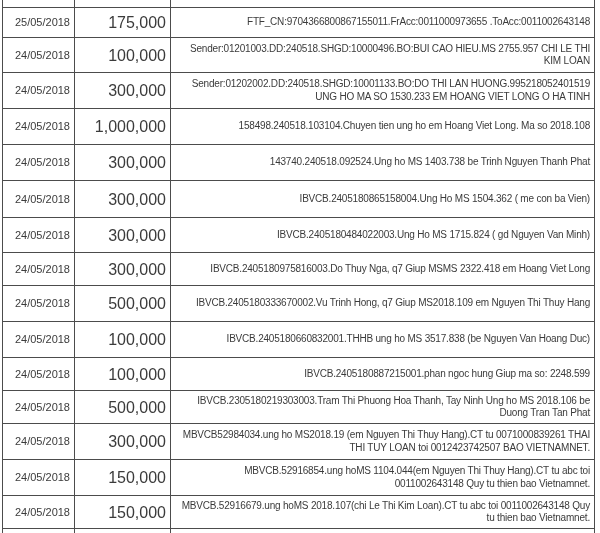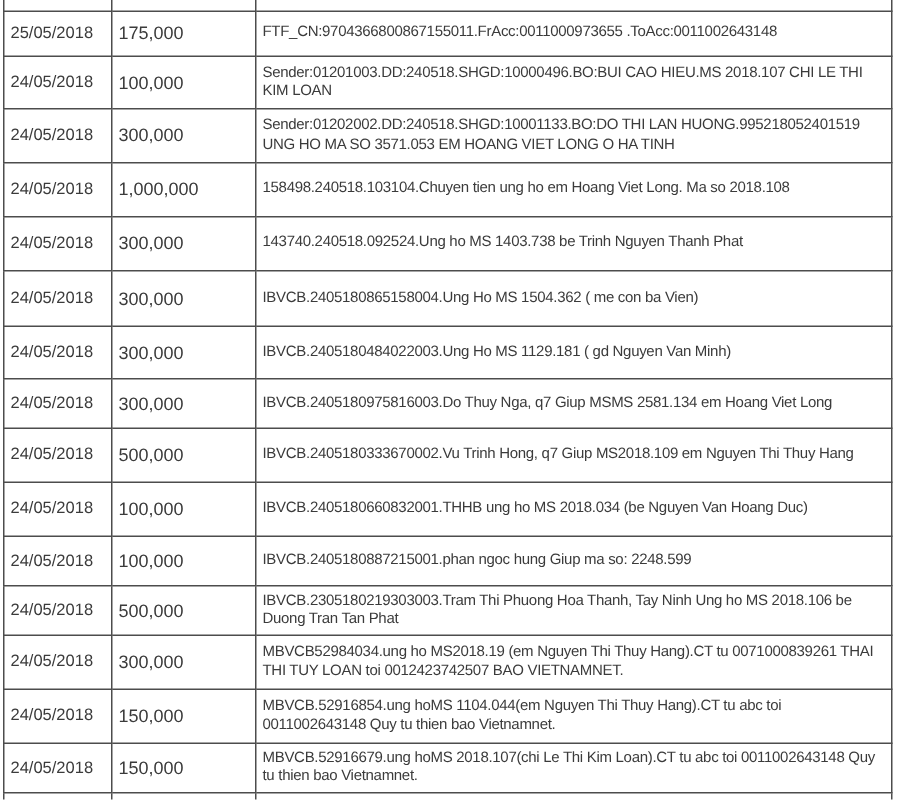--- a/index.html
+++ b/index.html
@@ -24,27 +24,27 @@
     top: -29px;
     left: 2px;
     width: 593px;
     border-collapse: collapse;
     table-layout: fixed;
     background: var(--bg-color);
   }
   table.txn td {
     border: 1.5px solid var(--border-color);
     color: var(--text-color);
-    text-align: left;
+    text-align: right;
     vertical-align: middle;
     padding: 0 4px;
     overflow: hidden;
   }
   td.col-date   { font-size: 11px; line-height: 13px; }
-  td.col-amount { font-size: 12px; line-height: 13px; margin-left: 44px; }
+  td.col-amount { font-size: 16px; line-height: 13px; margin-left: 44px; }
   td.col-desc   { font-size: 10px; line-height: 12.5px; letter-spacing: -0.2px; }
 </style>
 </head>
 <body>
 
 <div class="canvas">
   <table class="txn">
     <colgroup>
       <col style="width:72px">
       <col style="width:96px">
@@ -57,61 +57,61 @@
           <td class="col-desc"></td>
         </tr>
         <tr style="height: 30px;">
           <td class="col-date">25/05/2018</td>
           <td class="col-amount">175,000</td>
           <td class="col-desc">FTF_CN:9704366800867155011.FrAcc:0011000973655 .ToAcc:0011002643148</td>
         </tr>
         <tr style="height: 35px;">
           <td class="col-date">24/05/2018</td>
           <td class="col-amount">100,000</td>
-          <td class="col-desc">Sender:01201003.DD:240518.SHGD:10000496.BO:BUI CAO HIEU.MS 2018.107 CHI LE THI KIM LOAN</td>
+          <td class="col-desc">Sender:01201003.DD:240518.SHGD:10000496.BO:BUI CAO HIEU.MS 2755.957 CHI LE THI KIM LOAN</td>
         </tr>
         <tr style="height: 36px;">
           <td class="col-date">24/05/2018</td>
           <td class="col-amount">300,000</td>
-          <td class="col-desc">Sender:01202002.DD:240518.SHGD:10001133.BO:DO THI LAN HUONG.995218052401519 UNG HO MA SO 3571.053 EM HOANG VIET LONG O HA TINH</td>
+          <td class="col-desc">Sender:01202002.DD:240518.SHGD:10001133.BO:DO THI LAN HUONG.995218052401519 UNG HO MA SO 1530.233 EM HOANG VIET LONG O HA TINH</td>
         </tr>
         <tr style="height: 36px;">
           <td class="col-date">24/05/2018</td>
           <td class="col-amount">1,000,000</td>
           <td class="col-desc">158498.240518.103104.Chuyen tien ung ho em Hoang Viet Long. Ma so 2018.108</td>
         </tr>
         <tr style="height: 36px;">
           <td class="col-date">24/05/2018</td>
           <td class="col-amount">300,000</td>
           <td class="col-desc">143740.240518.092524.Ung ho MS 1403.738 be Trinh Nguyen Thanh Phat</td>
         </tr>
         <tr style="height: 37px;">
           <td class="col-date">24/05/2018</td>
           <td class="col-amount">300,000</td>
           <td class="col-desc">IBVCB.2405180865158004.Ung Ho MS 1504.362 ( me con ba Vien)</td>
         </tr>
         <tr style="height: 35px;">
           <td class="col-date">24/05/2018</td>
           <td class="col-amount">300,000</td>
-          <td class="col-desc">IBVCB.2405180484022003.Ung Ho MS 1129.181 ( gd Nguyen Van Minh)</td>
+          <td class="col-desc">IBVCB.2405180484022003.Ung Ho MS 1715.824 ( gd Nguyen Van Minh)</td>
         </tr>
         <tr style="height: 33px;">
           <td class="col-date">24/05/2018</td>
           <td class="col-amount">300,000</td>
-          <td class="col-desc">IBVCB.2405180975816003.Do Thuy Nga, q7 Giup MSMS 2581.134 em Hoang Viet Long</td>
+          <td class="col-desc">IBVCB.2405180975816003.Do Thuy Nga, q7 Giup MSMS 2322.418 em Hoang Viet Long</td>
         </tr>
         <tr style="height: 36px;">
           <td class="col-date">24/05/2018</td>
           <td class="col-amount">500,000</td>
           <td class="col-desc">IBVCB.2405180333670002.Vu Trinh Hong, q7 Giup MS2018.109 em Nguyen Thi Thuy Hang</td>
         </tr>
         <tr style="height: 36px;">
           <td class="col-date">24/05/2018</td>
           <td class="col-amount">100,000</td>
-          <td class="col-desc">IBVCB.2405180660832001.THHB ung ho MS 2018.034 (be Nguyen Van Hoang Duc)</td>
+          <td class="col-desc">IBVCB.2405180660832001.THHB ung ho MS 3517.838 (be Nguyen Van Hoang Duc)</td>
         </tr>
         <tr style="height: 33px;">
           <td class="col-date">24/05/2018</td>
           <td class="col-amount">100,000</td>
           <td class="col-desc">IBVCB.2405180887215001.phan ngoc hung Giup ma so: 2248.599</td>
         </tr>
         <tr style="height: 33px;">
           <td class="col-date">24/05/2018</td>
           <td class="col-amount">500,000</td>
           <td class="col-desc">IBVCB.2305180219303003.Tram Thi Phuong Hoa Thanh, Tay Ninh Ung ho MS 2018.106 be Duong Tran Tan Phat</td>

